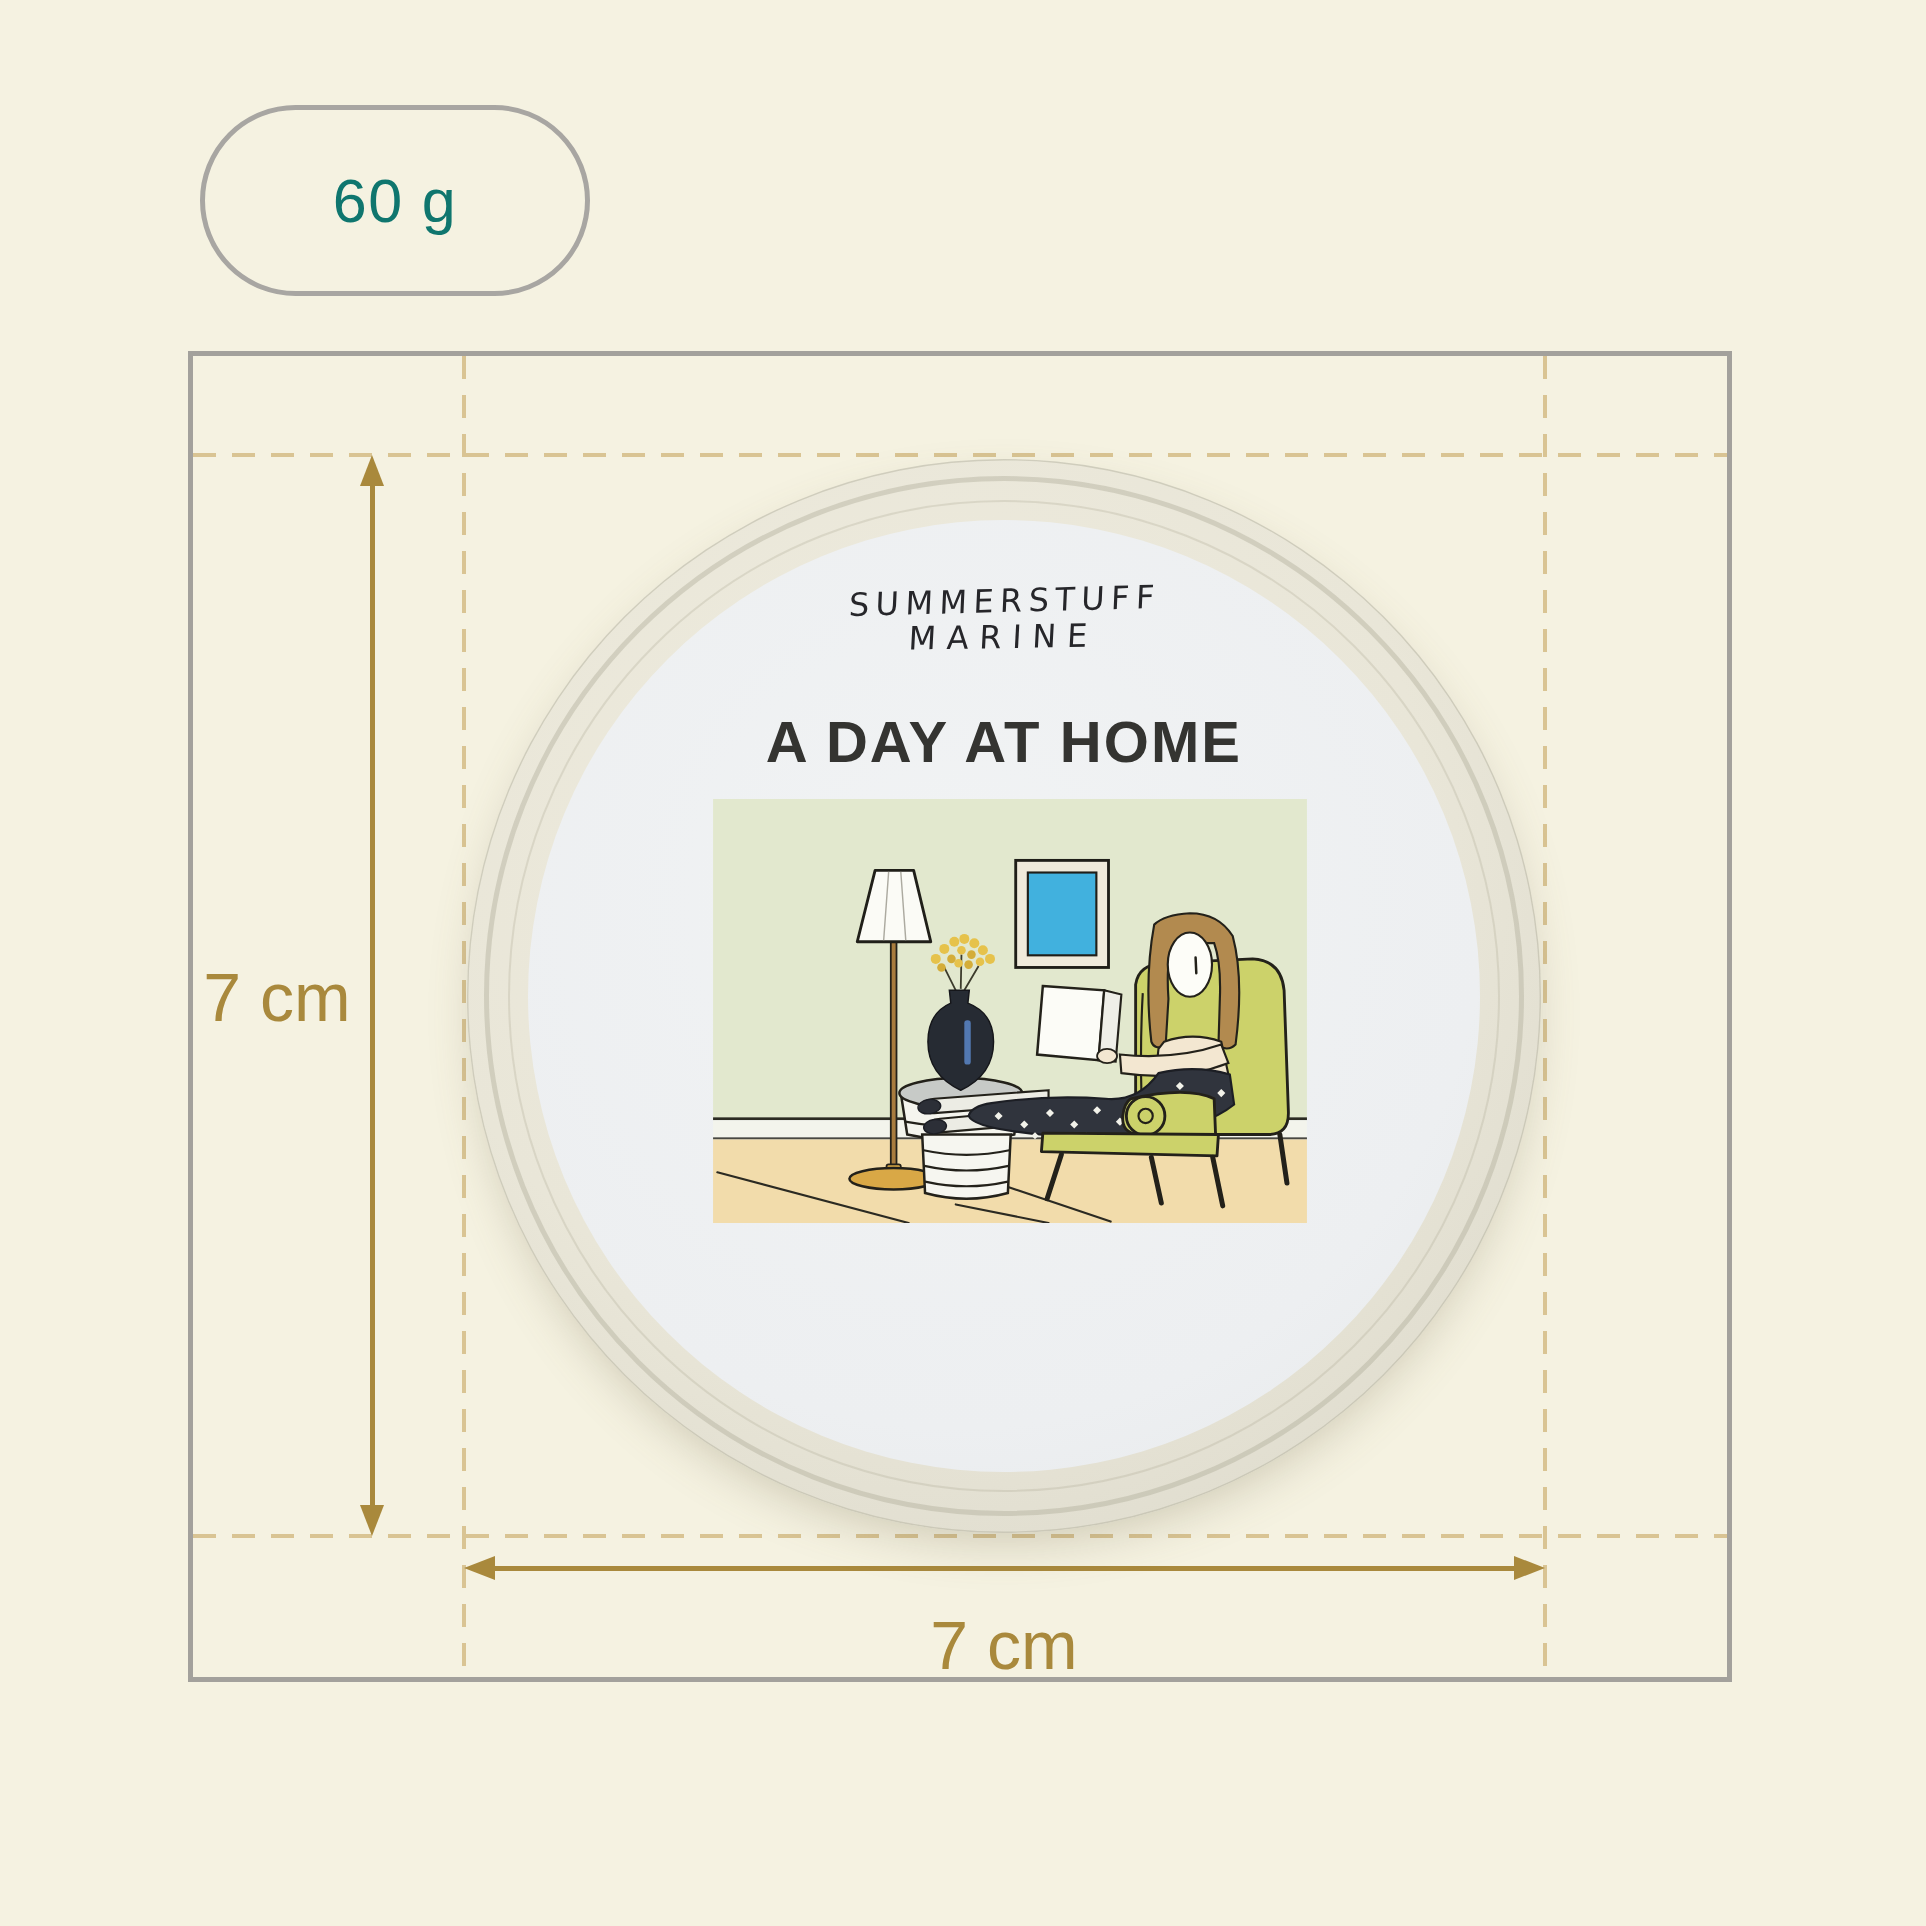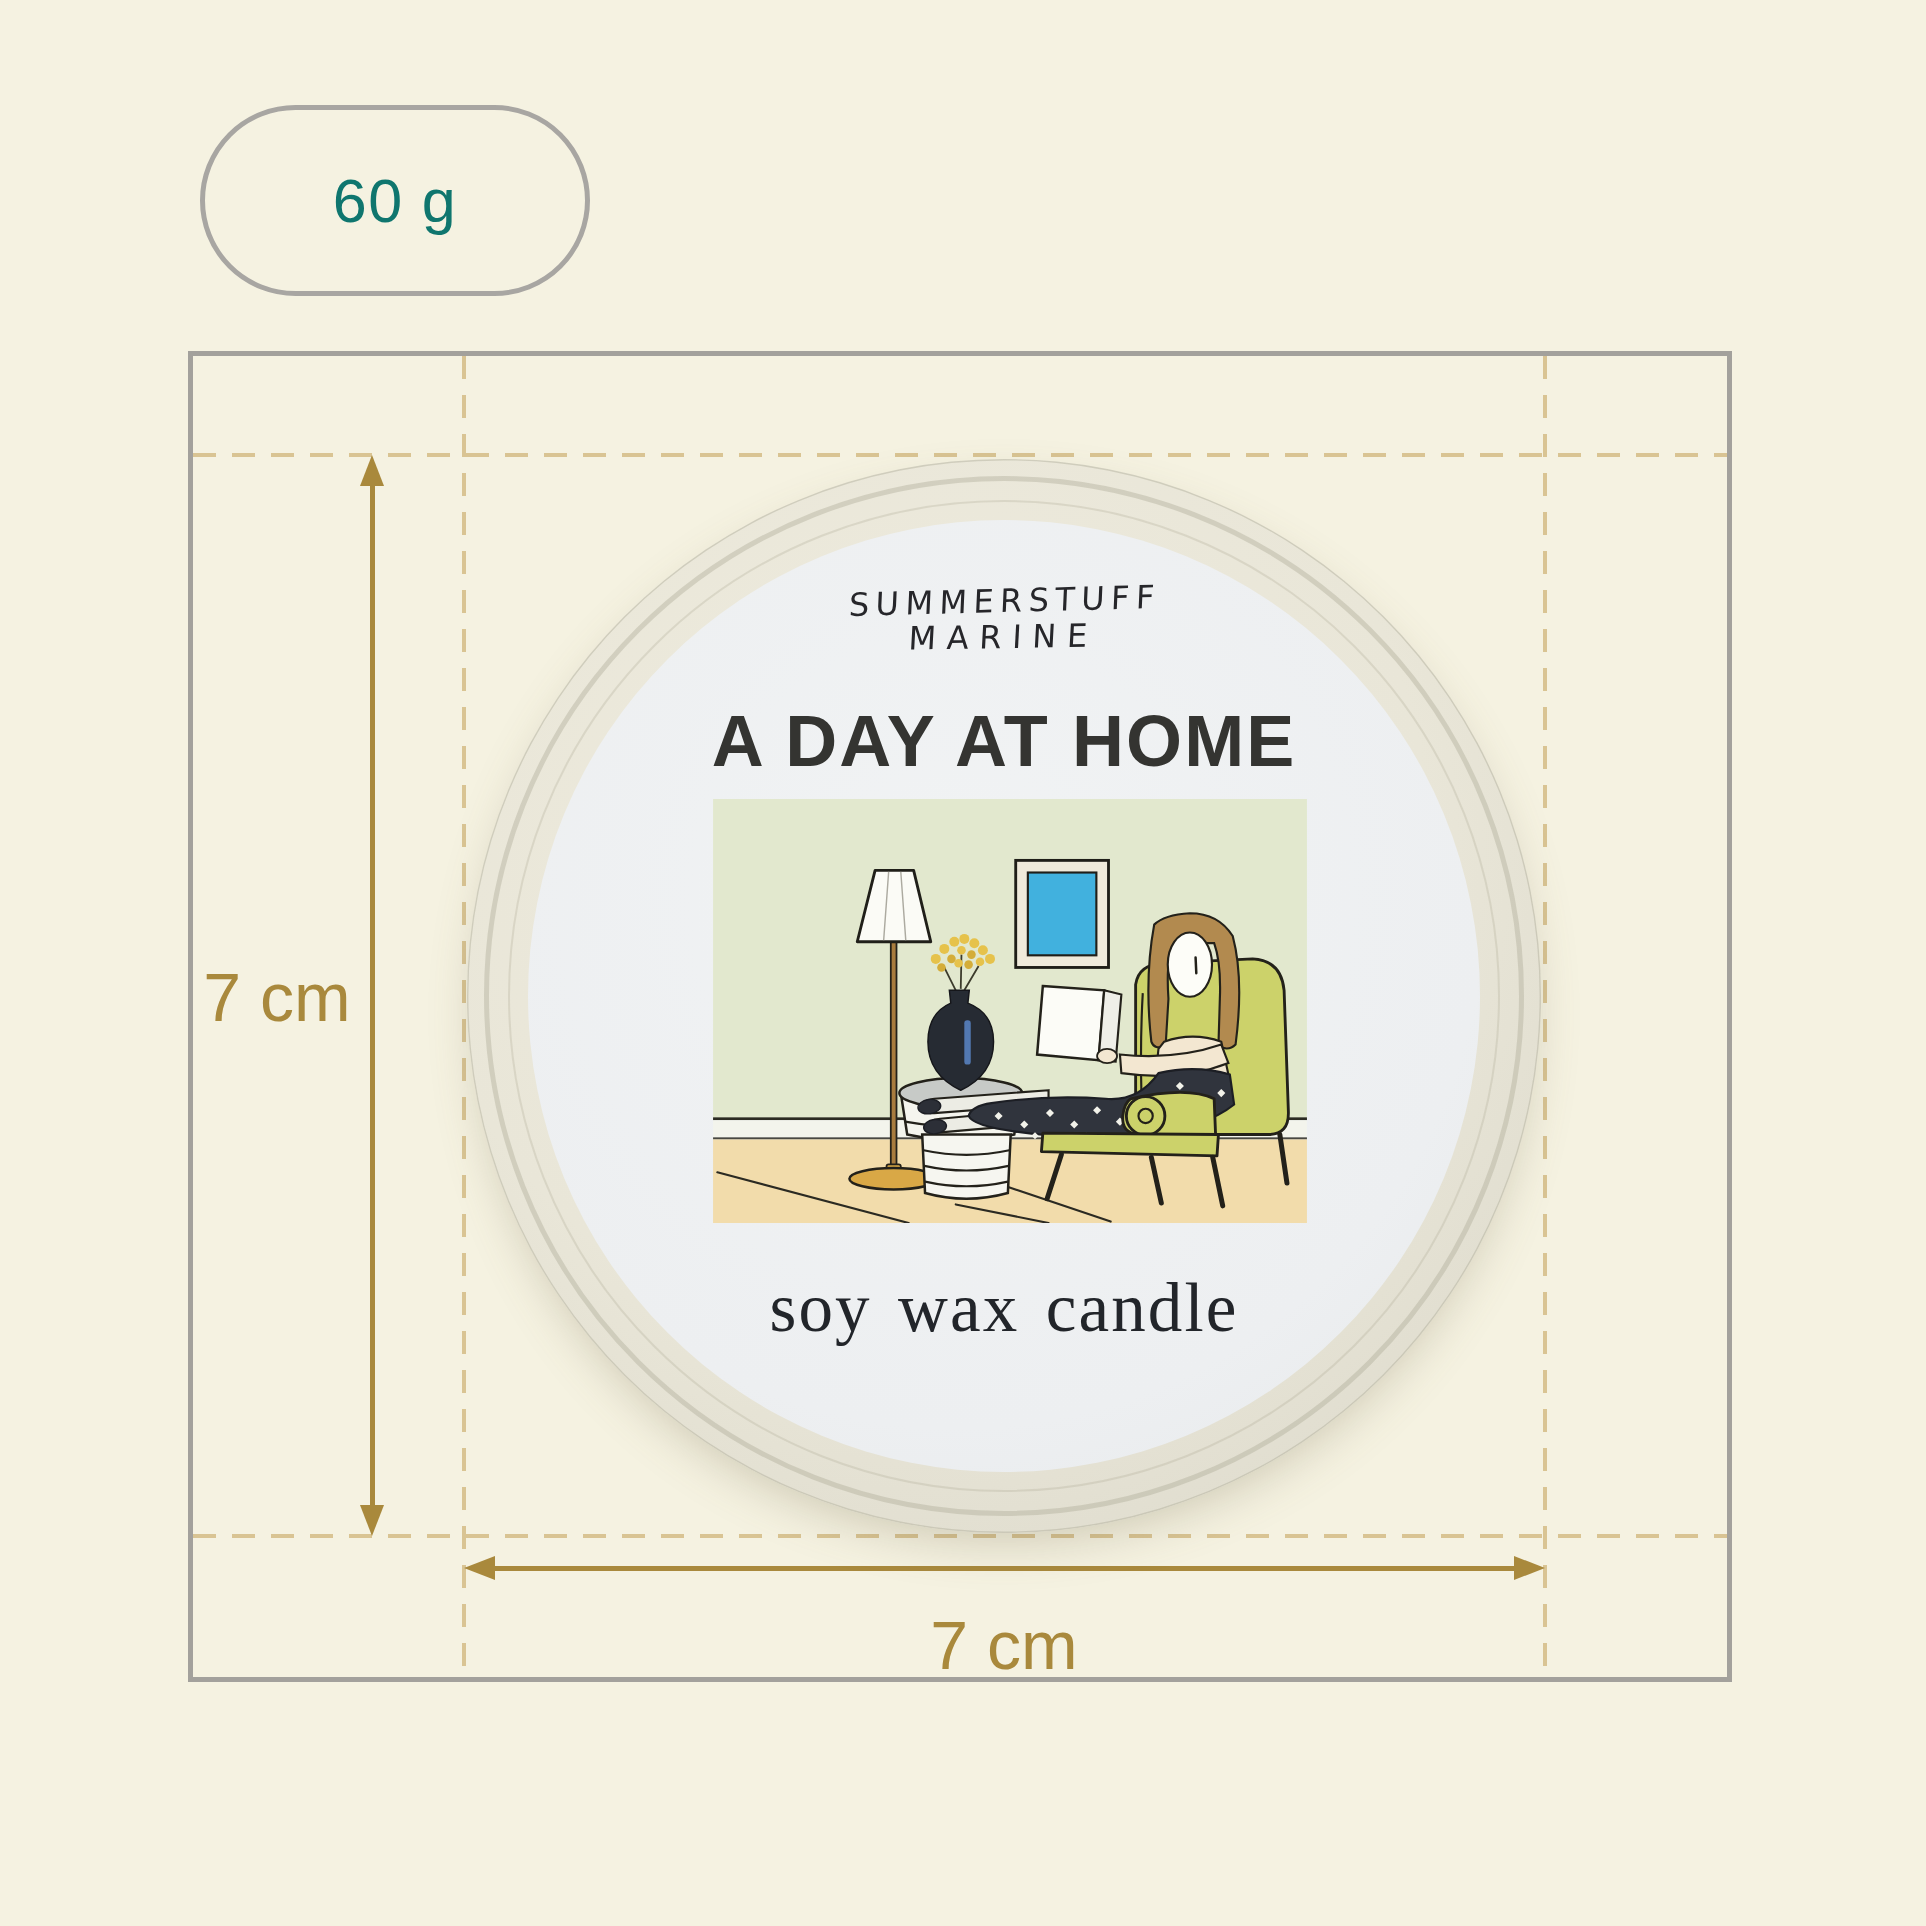--- a/index.html
+++ b/index.html
@@ -50,21 +50,21 @@
   .tin-ring1{position:absolute;inset:17px;border-radius:50%;border:5.7px solid rgba(172,169,149,.40);}
   .tin-ring2{position:absolute;inset:41px;border-radius:50%;border:2.9px solid rgba(172,169,149,.28);}
   .tin-label{position:absolute;inset:61px;border-radius:50%;
        background:radial-gradient(circle at 45% 40%, #f1f3f4 0%, #edeff1 68%, #e5e8ea 100%);}
 
   .brand{position:absolute;left:0;right:0;top:63px;text-align:center;color:#26262a;
          font-family:"DejaVu Sans",sans-serif;transform:rotate(-1.5deg) skewX(-4deg);}
   .brand-l1{font-size:32px;letter-spacing:6.4px;line-height:36px;}
   .brand-l2{font-size:32px;letter-spacing:10.7px;line-height:36px;transform:rotate(.6deg);}
   .tin-title{position:absolute;left:0;right:0;top:178px;height:86px;display:flex;align-items:center;justify-content:center;
-         font-weight:bold;font-size:72px;letter-spacing:2.1px;color:#343431;}
+         font-weight:bold;font-size:58px;letter-spacing:2.1px;color:#343431;}
   .tin-sub{position:absolute;left:0;right:0;top:742px;height:93px;display:flex;align-items:center;justify-content:center;
          font-family:"Liberation Serif",serif;font-size:69px;letter-spacing:2.1px;word-spacing:7.1px;color:#22252a;}
   .illus{position:absolute;left:185px;top:279px;width:594px;height:424px;}
 </style>
 </head>
 <body>
 
 <div id="canvas">
 
   <div class="badge">
@@ -212,18 +212,17 @@
           <path d="M 462 468 L 708 470 L 706 500 L 460 494 Z" fill="#ccd26a" stroke="#23211a" stroke-width="4" stroke-linejoin="round"></path>
           <g stroke="#23211a" stroke-width="7" stroke-linecap="round">
             <path d="M 488 498 L 468 560"></path>
             <path d="M 614 502 L 628 566"></path>
             <path d="M 700 502 L 714 570"></path>
             <path d="M 794 470 L 804 538"></path>
           </g>
         </g>
       </svg>
 
-      <div class="tin-sub">soy wax candle</div>
     </div>
   </div>
 
 </div>
 
 
 </body></html>

